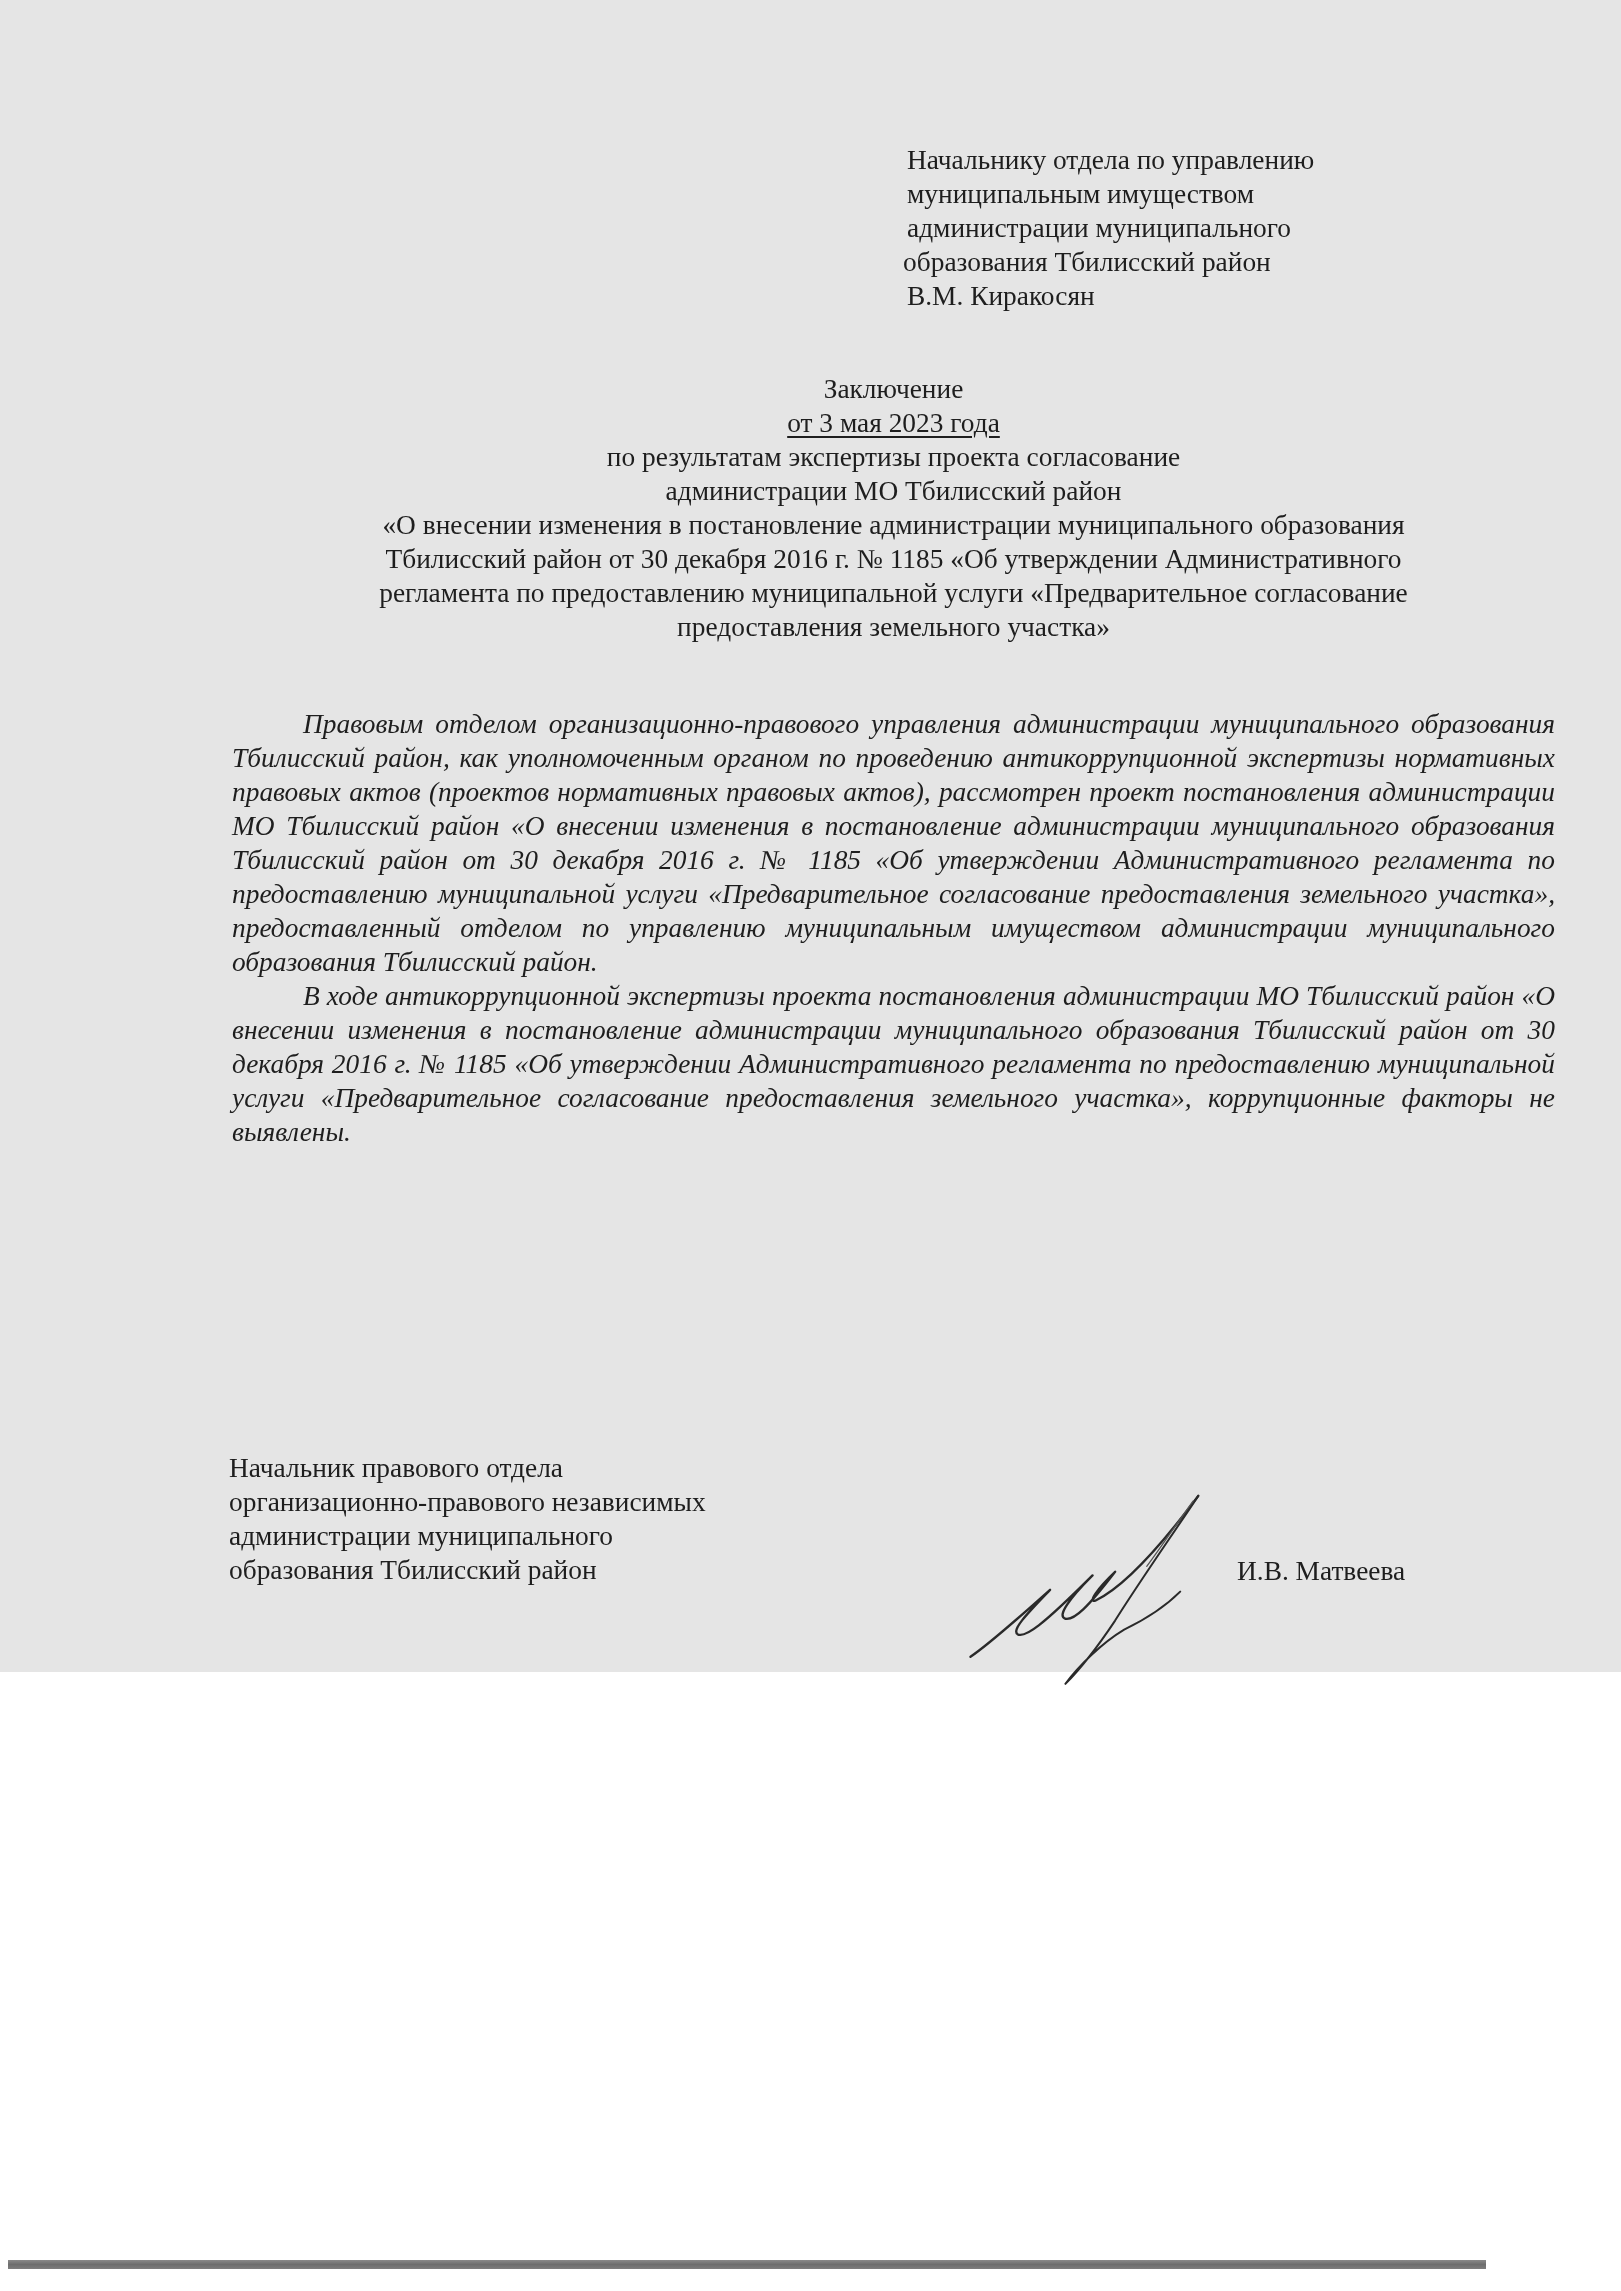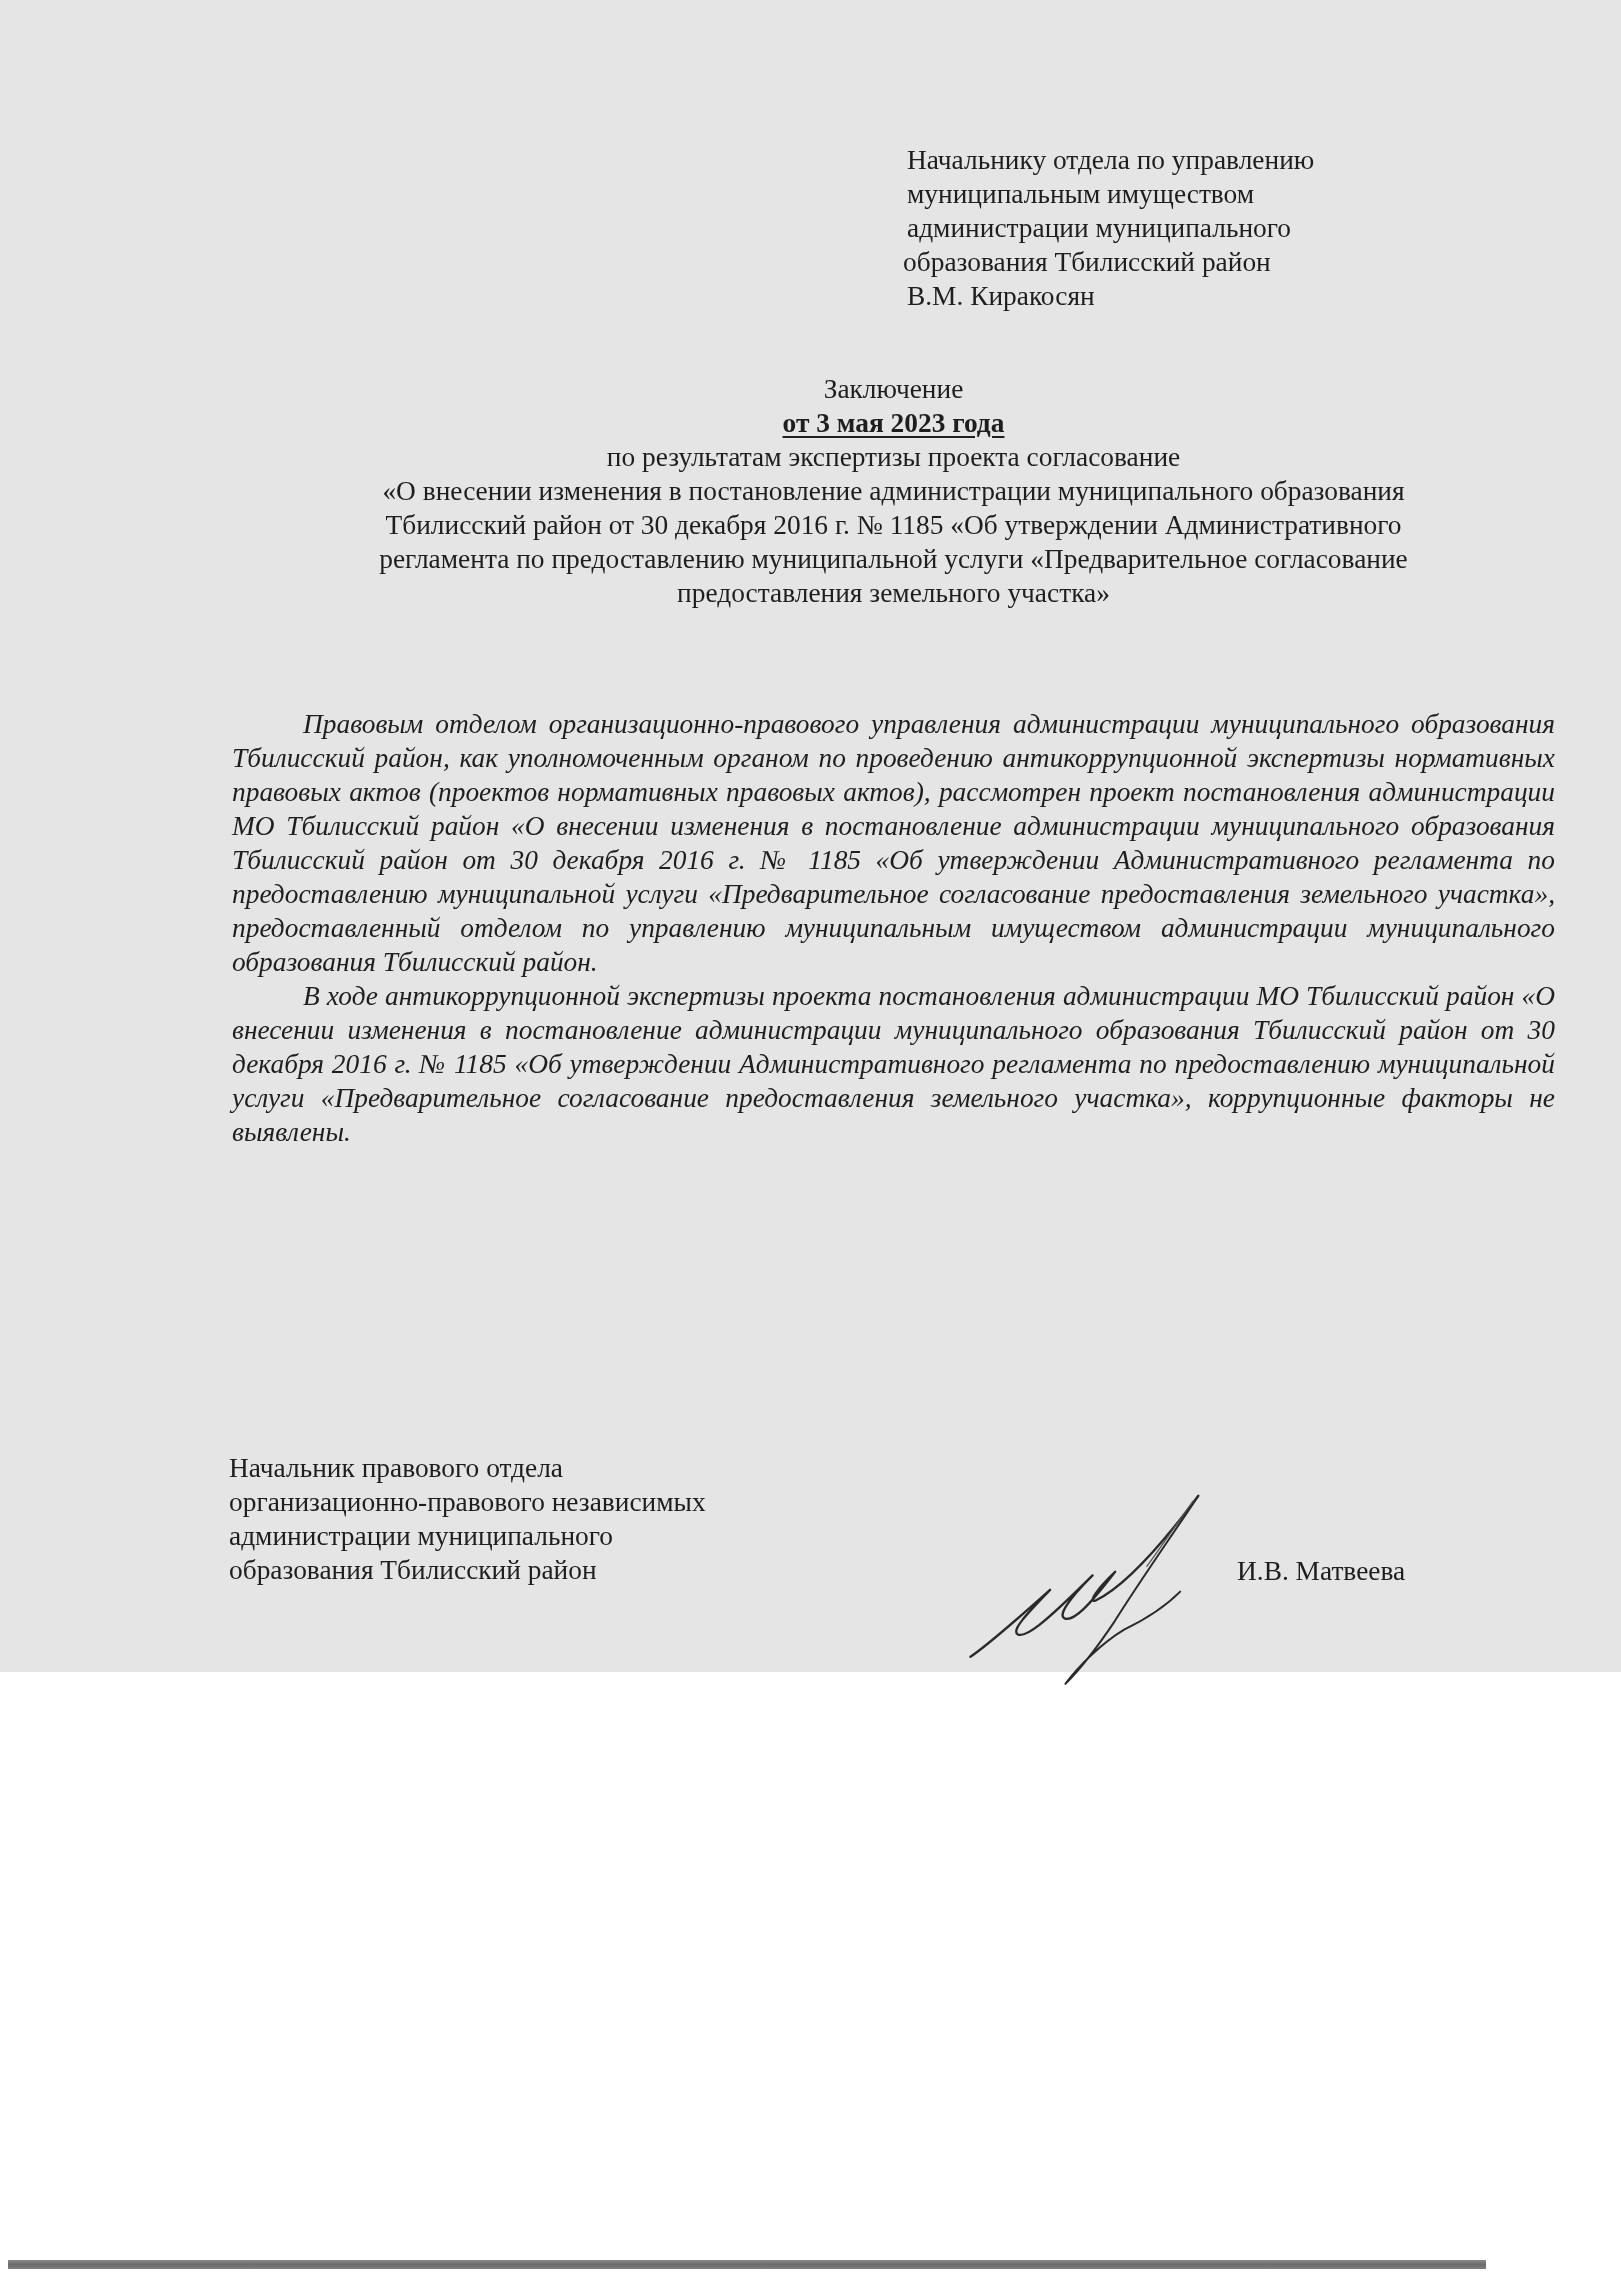--- a/index.html
+++ b/index.html
@@ -39,21 +39,21 @@
       width: 1323px;
       top: 372px;
       text-align: center;
       font-size: 27.4px;
       line-height: 34px;
     }
     .title-block .heading {
       font-weight: normal;
     }
     .title-block .date {
-      font-weight: bold;
+      font-weight: normal;
       text-decoration: underline;
       text-decoration-thickness: 2px;
       text-underline-offset: 3.9px;
     }
     .body-text {
       position: absolute;
       left: 232px;
       top: 707px;
       width: 1323px;
       font-size: 27.4px;
@@ -107,20 +107,21 @@
     <div>муниципальным имуществом</div>
     <div>администрации муниципального</div>
     <div class="l4">образования Тбилисский район</div>
     <div>В.М. Киракосян</div>
   </div>
 
   <div class="title-block">
     <div class="heading">Заключение</div>
     <div><span class="date">от 3 мая 2023 года</span></div>
     <div>по результатам экспертизы проекта согласование</div>
+    <div>администрации МО Тбилисский район</div>
     <div>«О внесении изменения в постановление администрации муниципального образования</div>
     <div>Тбилисский район от 30 декабря 2016 г. № 1185 «Об утверждении Административного</div>
     <div>регламента по предоставлению муниципальной услуги «Предварительное согласование</div>
     <div>предоставления земельного участка»</div>
   </div>
 
   <div class="body-text">
     <p>Правовым отделом организационно-правового управления администрации муниципального образования Тбилисский район, как уполномоченным органом по проведению антикоррупционной экспертизы нормативных правовых актов (проектов нормативных правовых актов), рассмотрен проект постановления администрации  МО Тбилисский район «О внесении изменения в постановление администрации муниципального образования Тбилисский район от 30 декабря 2016 г. № 1185 «Об утверждении Административного регламента по предоставлению муниципальной услуги «Предварительное согласование предоставления земельного участка», предоставленный отделом по управлению муниципальным имуществом администрации муниципального образования Тбилисский район.</p>
     <p>В ходе антикоррупционной экспертизы проекта постановления администрации МО Тбилисский район «О внесении изменения в постановление администрации муниципального образования Тбилисский район от 30 декабря 2016 г. № 1185 «Об утверждении Административного регламента по предоставлению муниципальной услуги «Предварительное согласование предоставления земельного участка», коррупционные факторы не выявлены.</p>
   </div>

